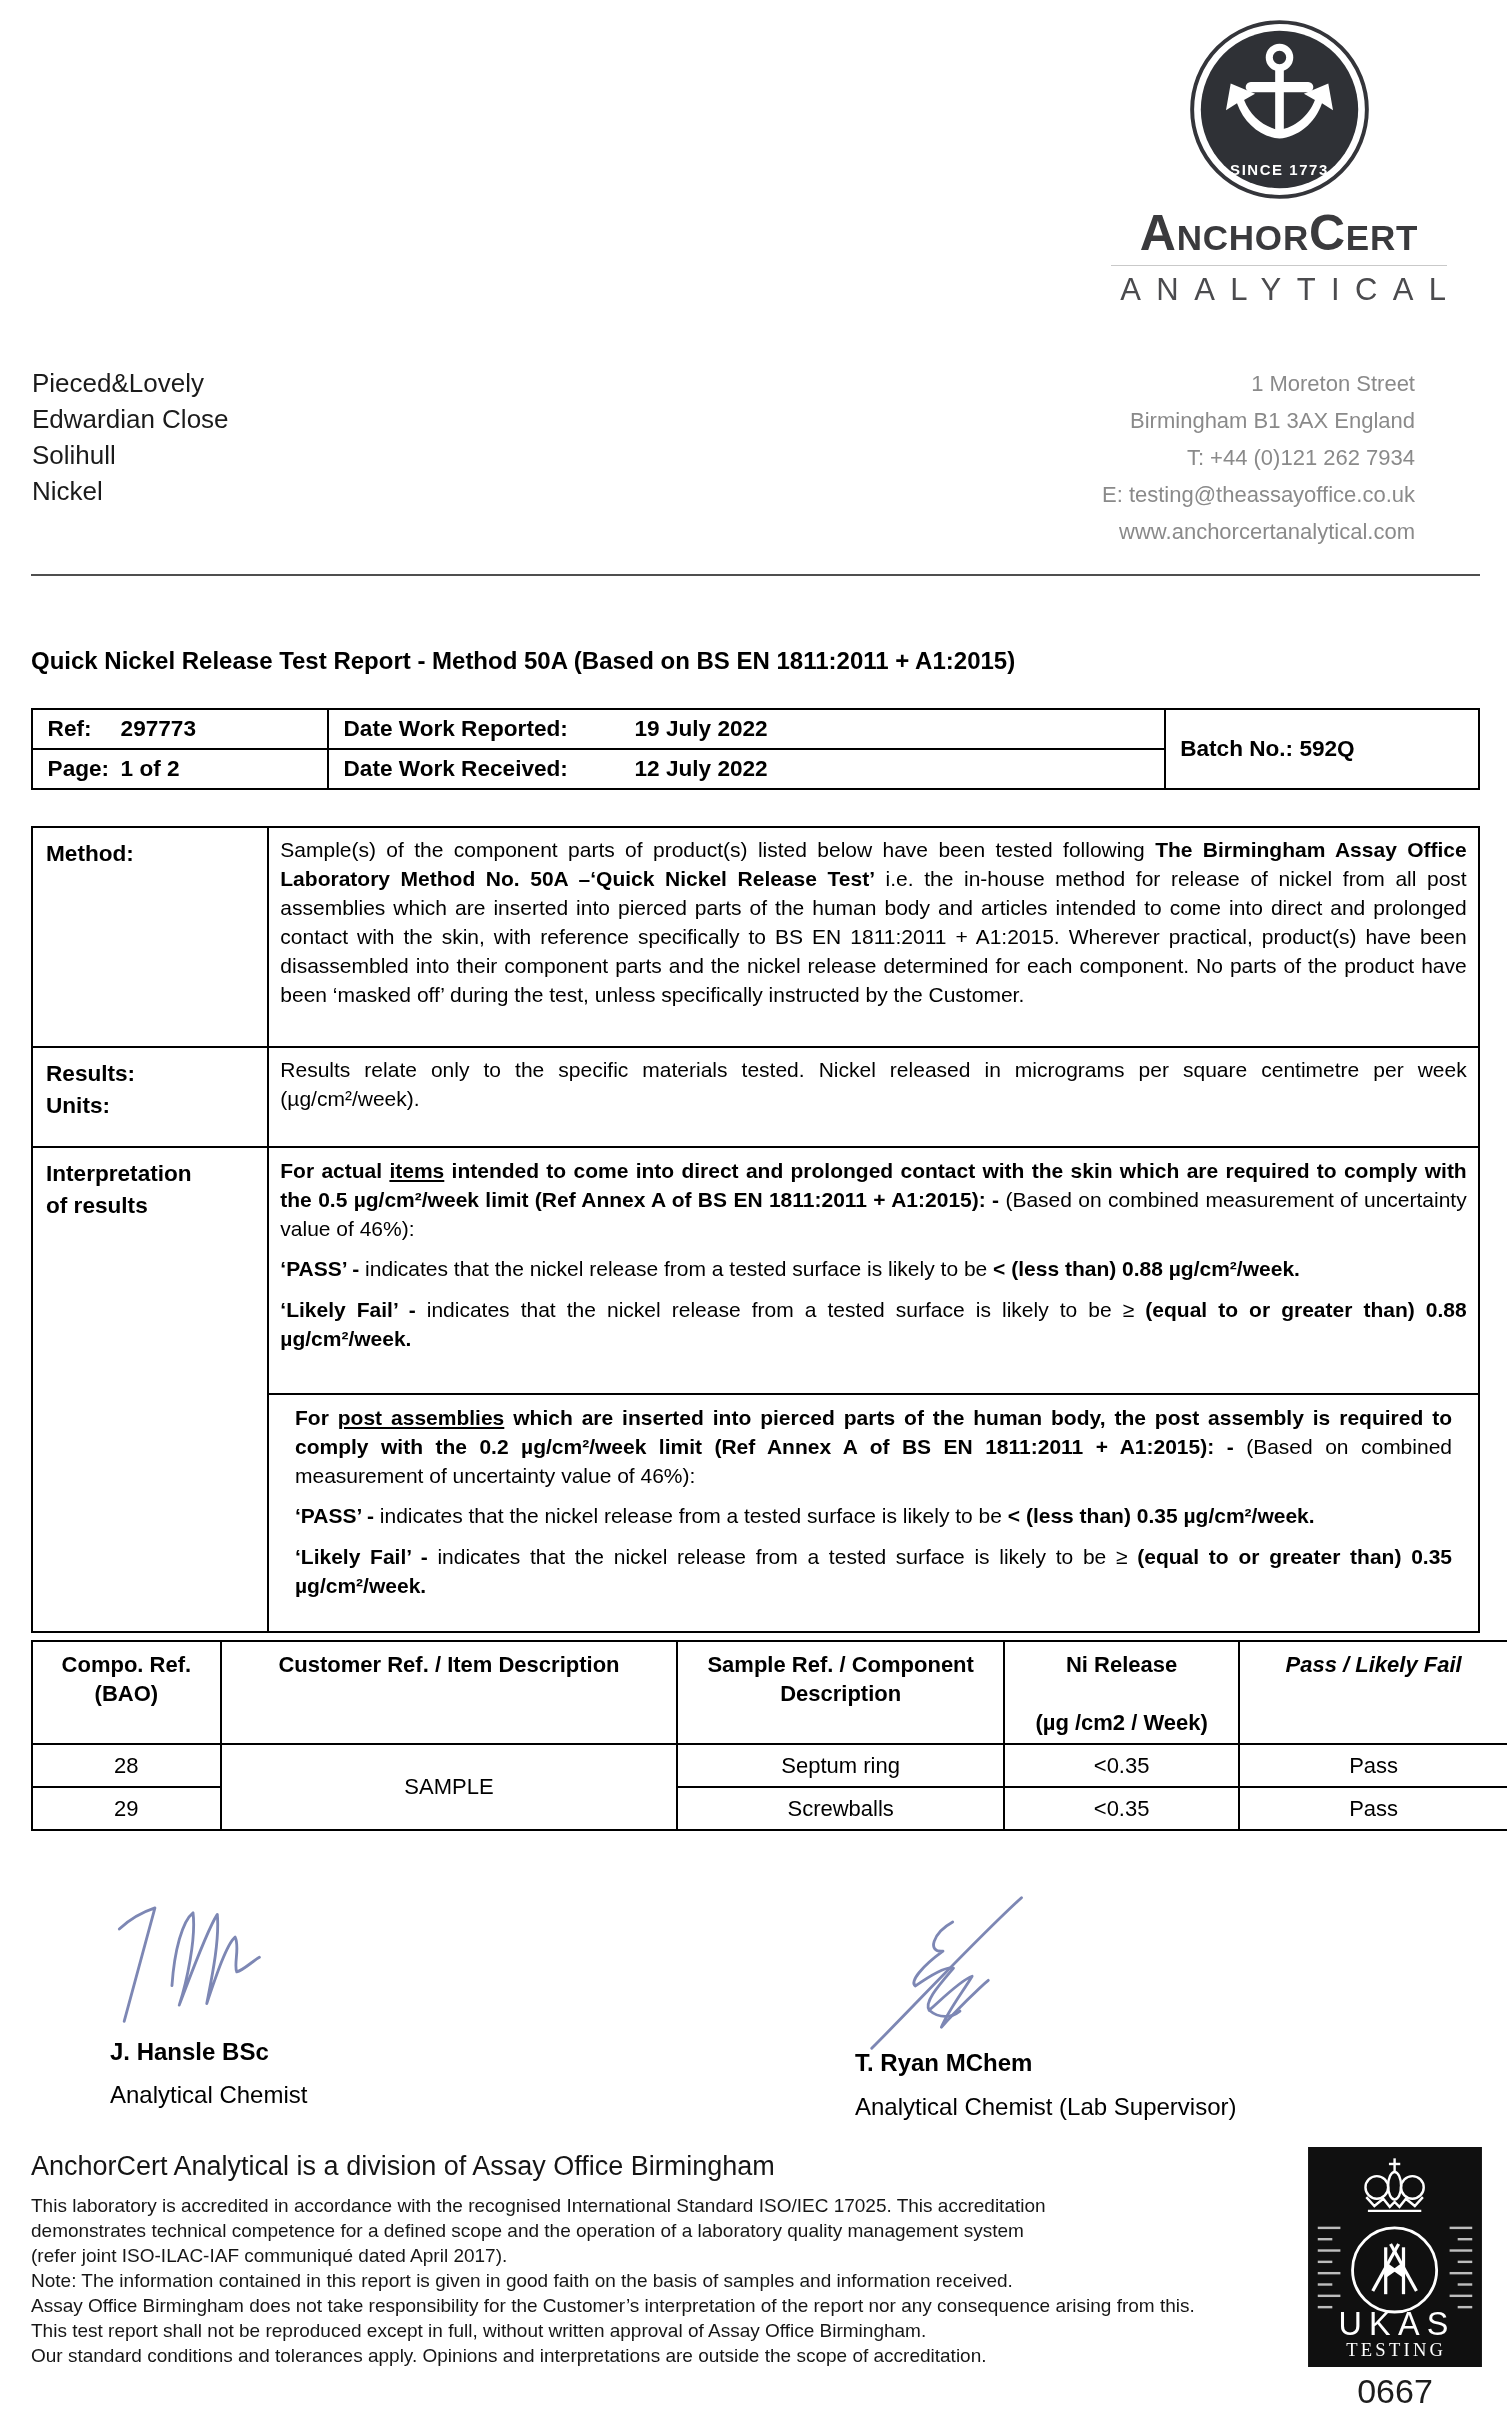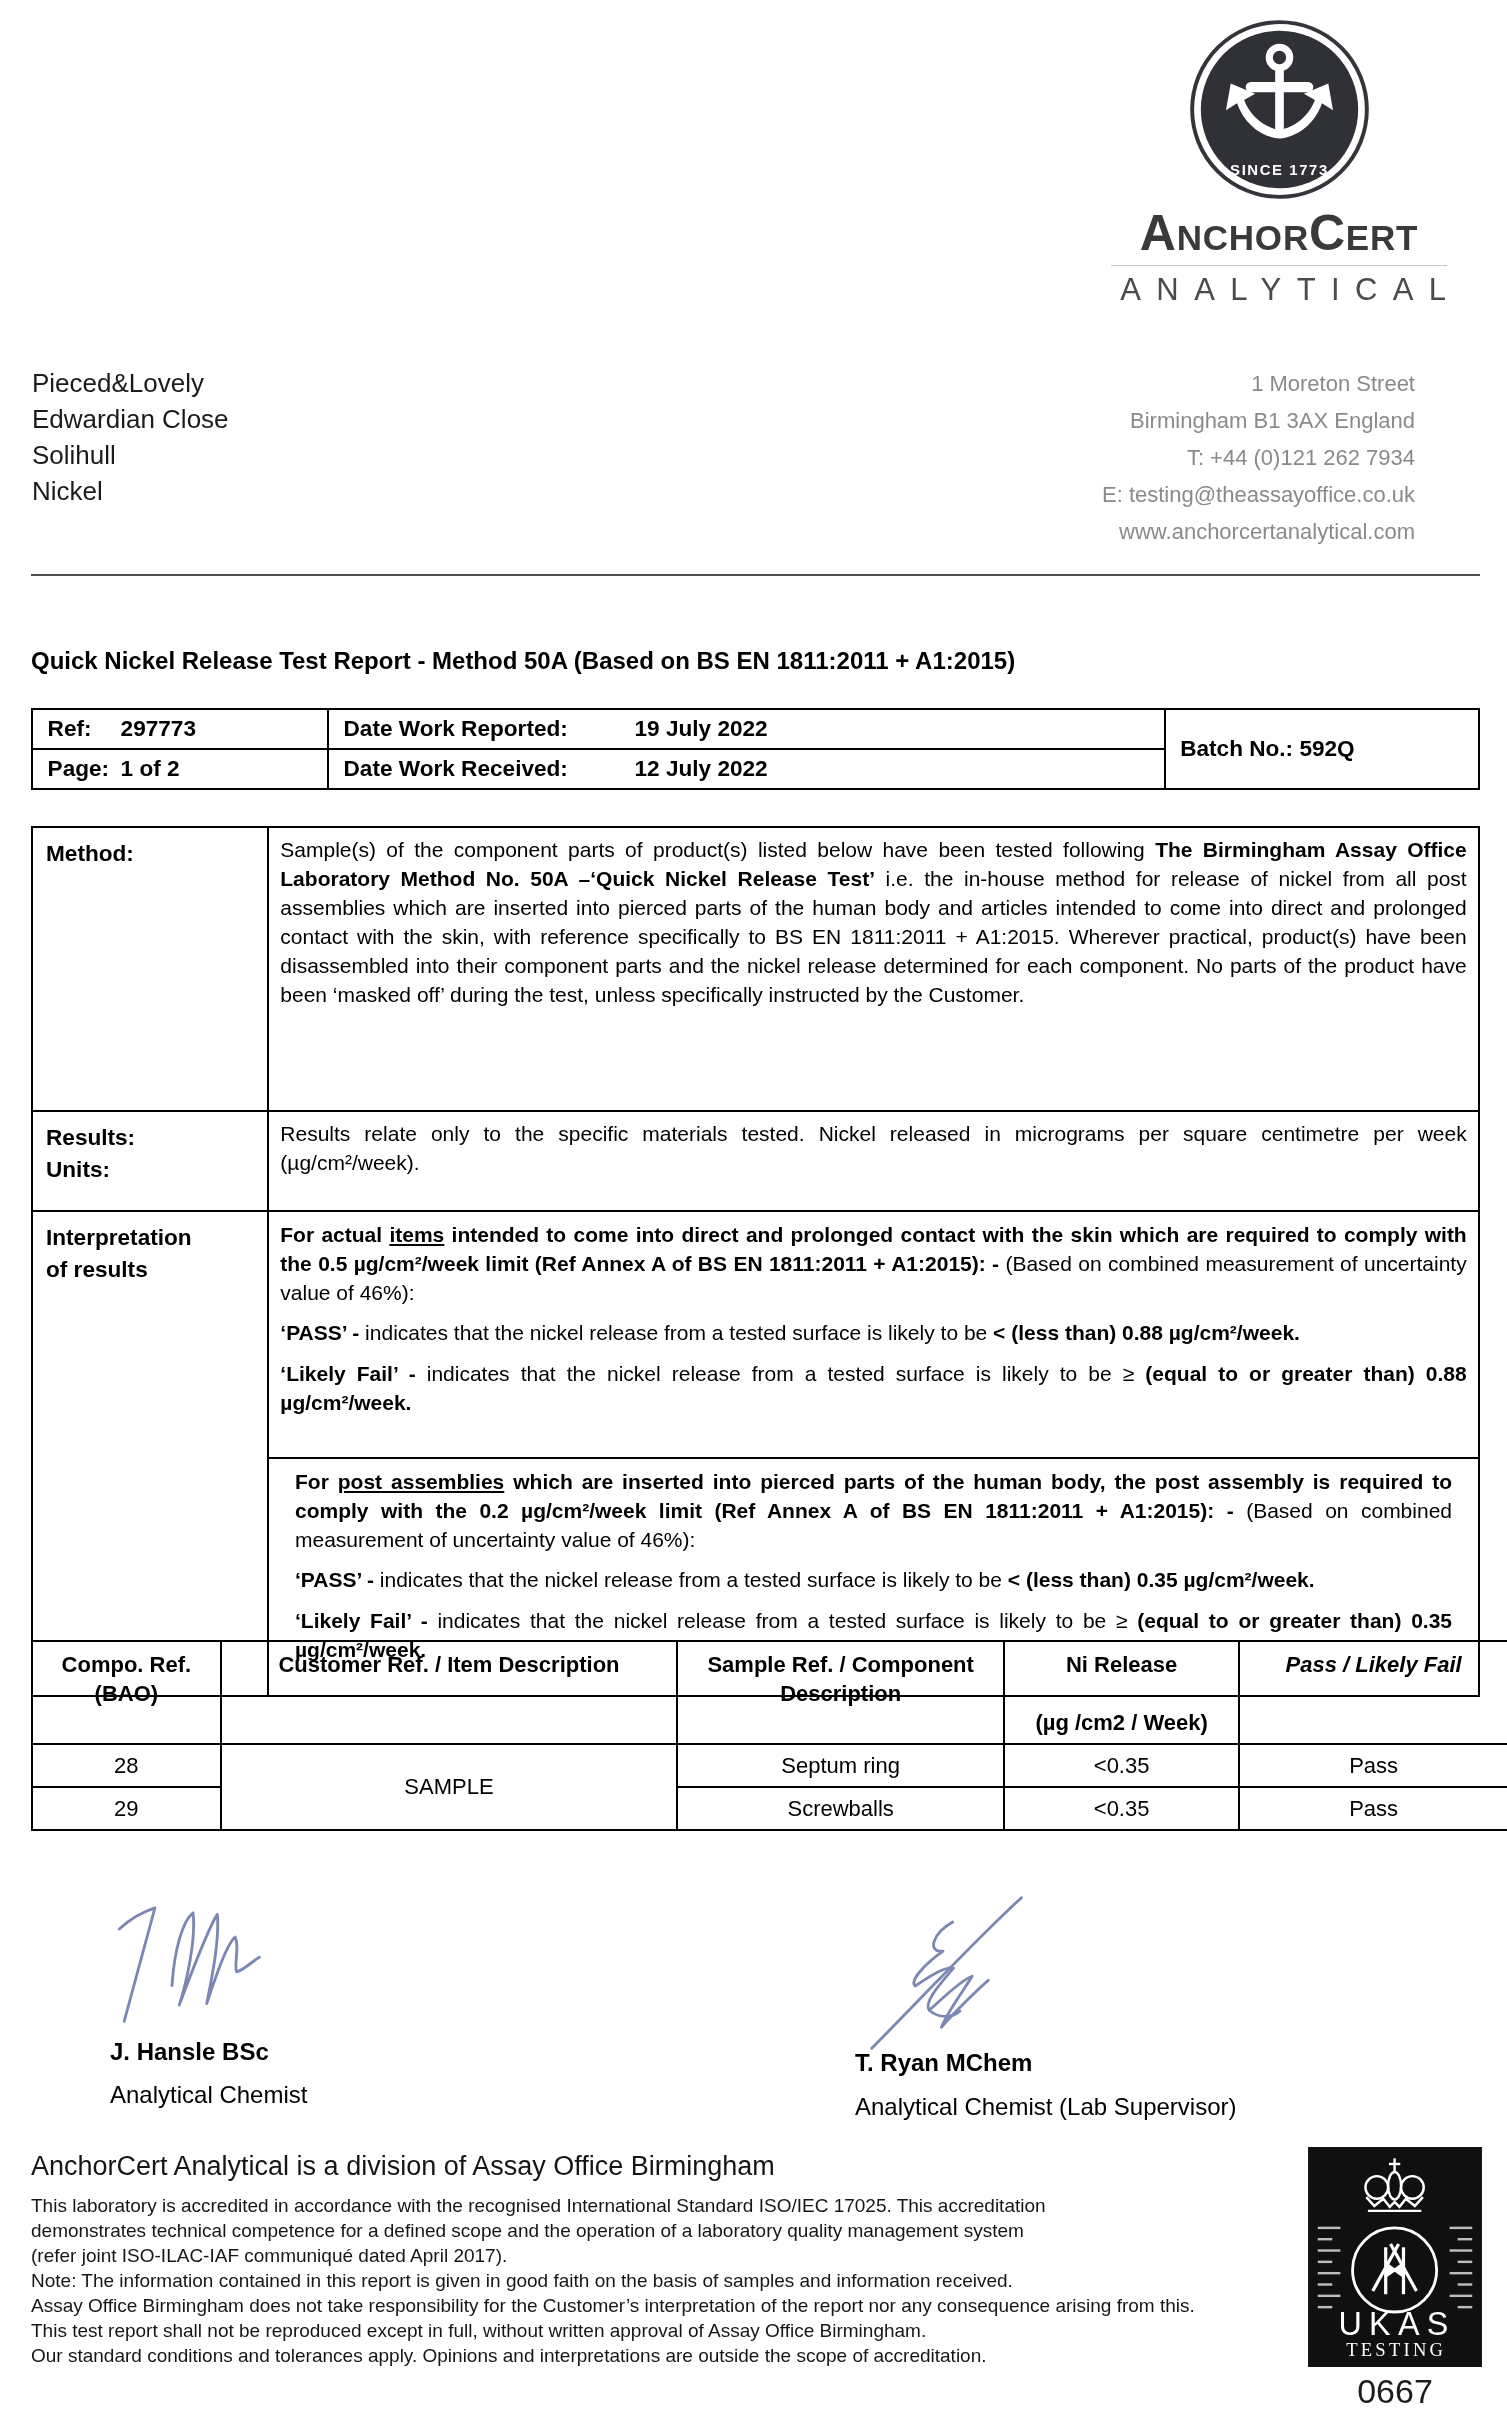--- a/index.html
+++ b/index.html
@@ -33,21 +33,21 @@
   .ref-table .c1 { width:272px; } .ref-table .c2 { width:769px; } .ref-table .c3 { width:289px; }
   .kv { display:flex; }
   .kv .lab  { width:73px; flex:none; }
   .kv .lab2 { width:291px; flex:none; }
   
   .main-table { position:absolute; left:31px; top:826px; width:1449px; }
   .main-table td { vertical-align:top; }
   .lblcell { width:236px; font-size:22.6px; font-weight:bold; padding:9.7px 13px; line-height:32px; }
   .txtcell { font-size:21px; line-height:29px; padding:6.5px 11.3px; overflow:hidden; }
   .just { text-align:justify; }
-  .r-method  { height:284px; }
+  .r-method  { height:220px; }
   .r-results { height:100px; }
   .subwrap { padding:0; overflow:hidden; }
   .subA { height:247px; border-bottom:2.4px solid #000; padding:8px 11.3px; overflow:hidden; }
   .subB { height:236px; padding:8px 26px; overflow:hidden; }
   .subA p, .subB p { font-size:21px; line-height:29px; text-align:justify; margin-bottom:11.3px; }
   .b { font-weight:bold; }
   .bu { font-weight:bold; text-decoration:underline; }
   
   .res-table { position:absolute; left:31px; top:1640px; width:1476px; border-right:none; }
   .res-table td { text-align:center; font-size:22px; }

